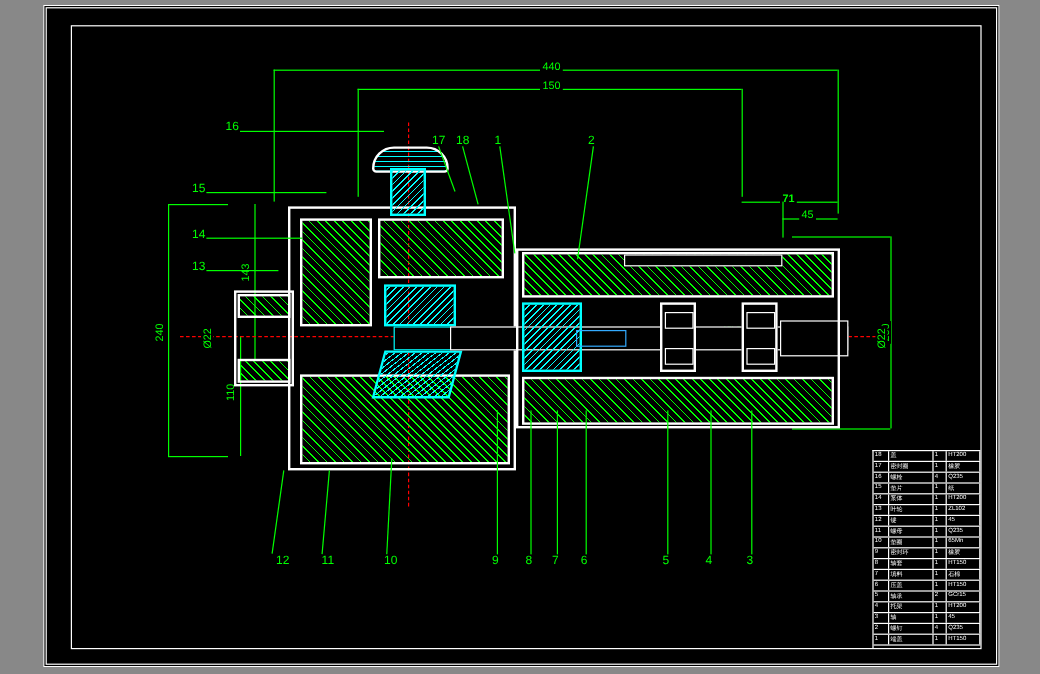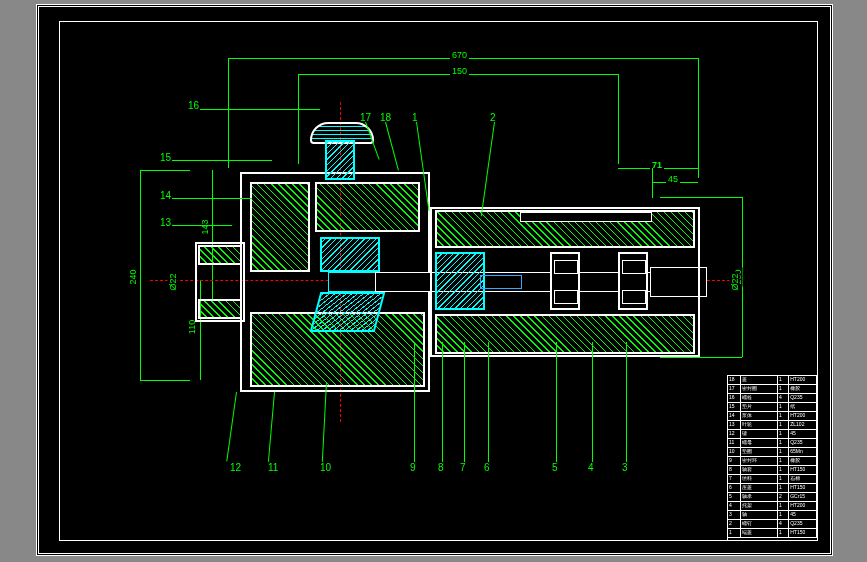--- a/index.html
+++ b/index.html
@@ -119,21 +119,21 @@
     background: repeating-linear-gradient(0deg, transparent 0 3px, #00ffff 3px 4px);
   }
 </style>
 </head>
 <body>
 
 <div class="outer-frame">
   <div class="inner-frame">
 
     <div class="dim-line" style="left:168px;top:36px;width:470px;height:1px;"></div>
-    <div class="dim-text" style="left:390px;top:28px;">670</div>
+    <div class="dim-text" style="left:390px;top:28px;">440</div>
     <div class="dim-line" style="left:168px;top:36px;width:1px;height:110px;"></div>
     <div class="dim-line" style="left:638px;top:36px;width:1px;height:120px;"></div>
 
     <div class="dim-line" style="left:238px;top:52px;width:320px;height:1px;"></div>
     <div class="dim-text" style="left:390px;top:44px;">150</div>
     <div class="dim-line" style="left:238px;top:52px;width:1px;height:90px;"></div>
     <div class="dim-line" style="left:558px;top:52px;width:1px;height:90px;"></div>
 
     <div class="dim-line" style="left:558px;top:146px;width:80px;height:1px;"></div>
     <div class="dim-text" style="left:590px;top:138px;font-weight:bold;">71</div>

